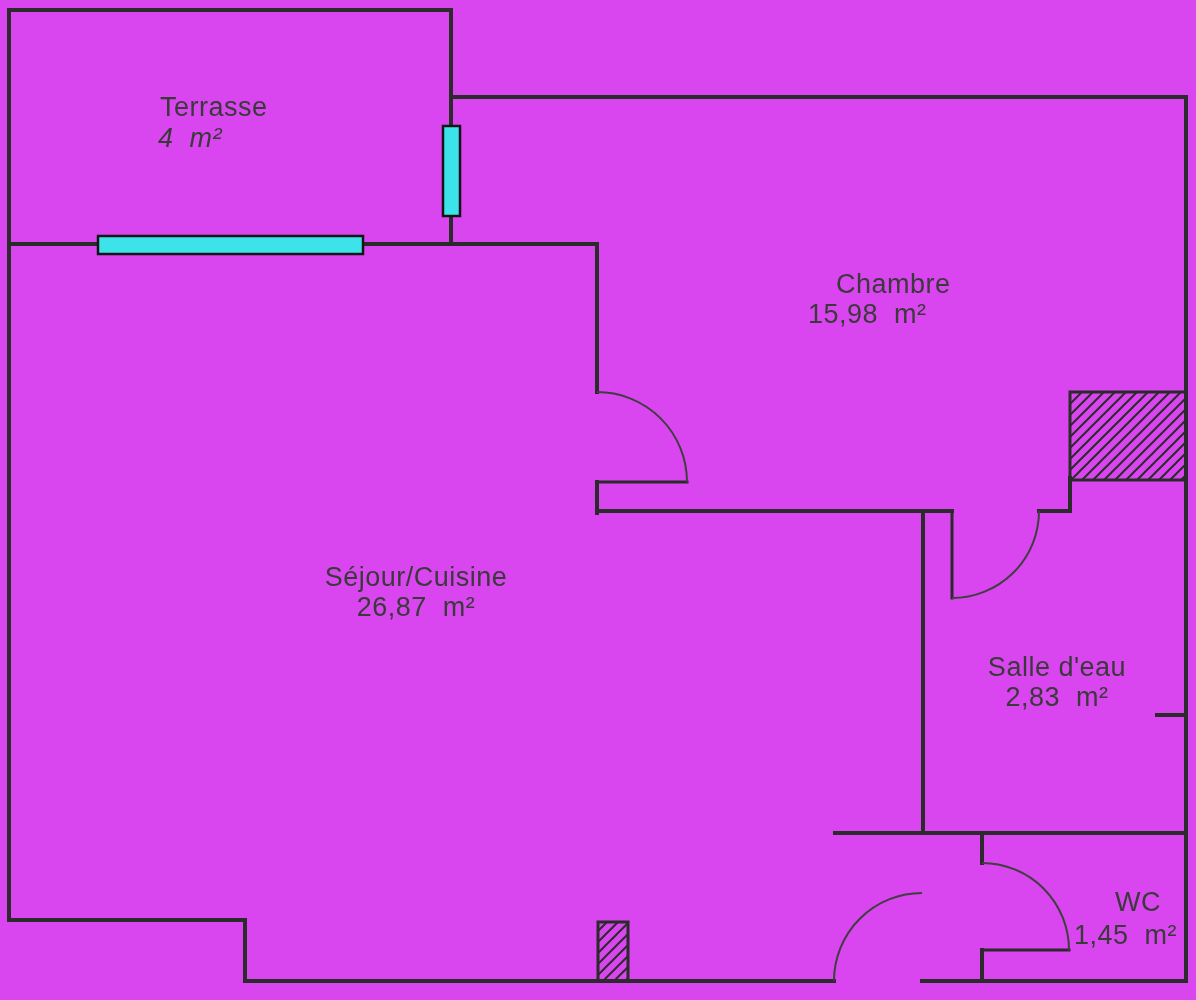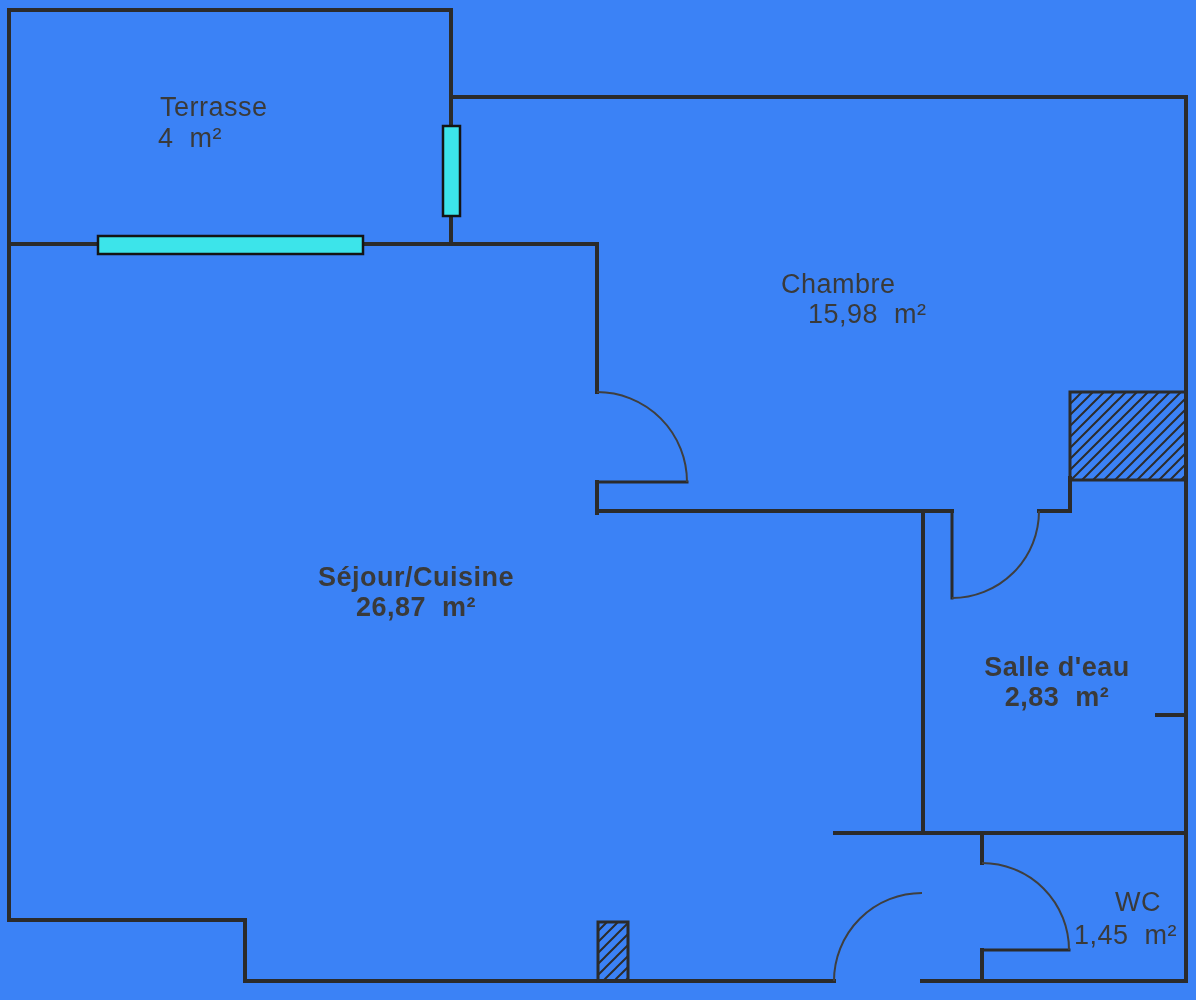--- a/index.html
+++ b/index.html
@@ -1,36 +1,36 @@
 <!DOCTYPE html>
 <html><head>
 <meta charset="utf-8">
 <style>
   html,body{margin:0;padding:0;background:#ffffff;}
   .plan{
     position:relative;
     width:1196px;height:1000px;
-    background:#3b82f6;
+    background:#d946ef;
     font-family:"Liberation Sans", sans-serif;
     overflow:hidden;
   }
   .plan svg{position:absolute;left:0;top:0;}
   .room-label{
     position:absolute;
     font-size:27px;
     line-height:1;
     color:#3a3a3a;
     white-space:pre;
     letter-spacing:0.5px;
   }
-  .centered{transform:translateX(-50%);text-align:right;font-weight:bold;}
+  .centered{transform:translateX(-50%);text-align:right;}
   
   #terrasse-name {left:160px; top:94px;}
-  #terrasse-area {left:158px; top:125px;}
-  #chambre-name  {left:781px; top:271px;}
+  #terrasse-area {left:158px; top:125px;font-style:italic;}
+  #chambre-name  {left:836px; top:271px;}
   #chambre-area  {left:808px; top:301px;}
   #sejour-name   {left:416px; top:564px;}
   #sejour-area   {left:416px; top:594px;}
   #salledeau-name{left:1057px;top:654px;}
   #salledeau-area{left:1057px;top:684px;}
   #wc-name       {left:1071px;top:889px;margin-left:44px;}
   #wc-area       {left:1074px;top:922px;}
 </style>
 </head>
 <body>

